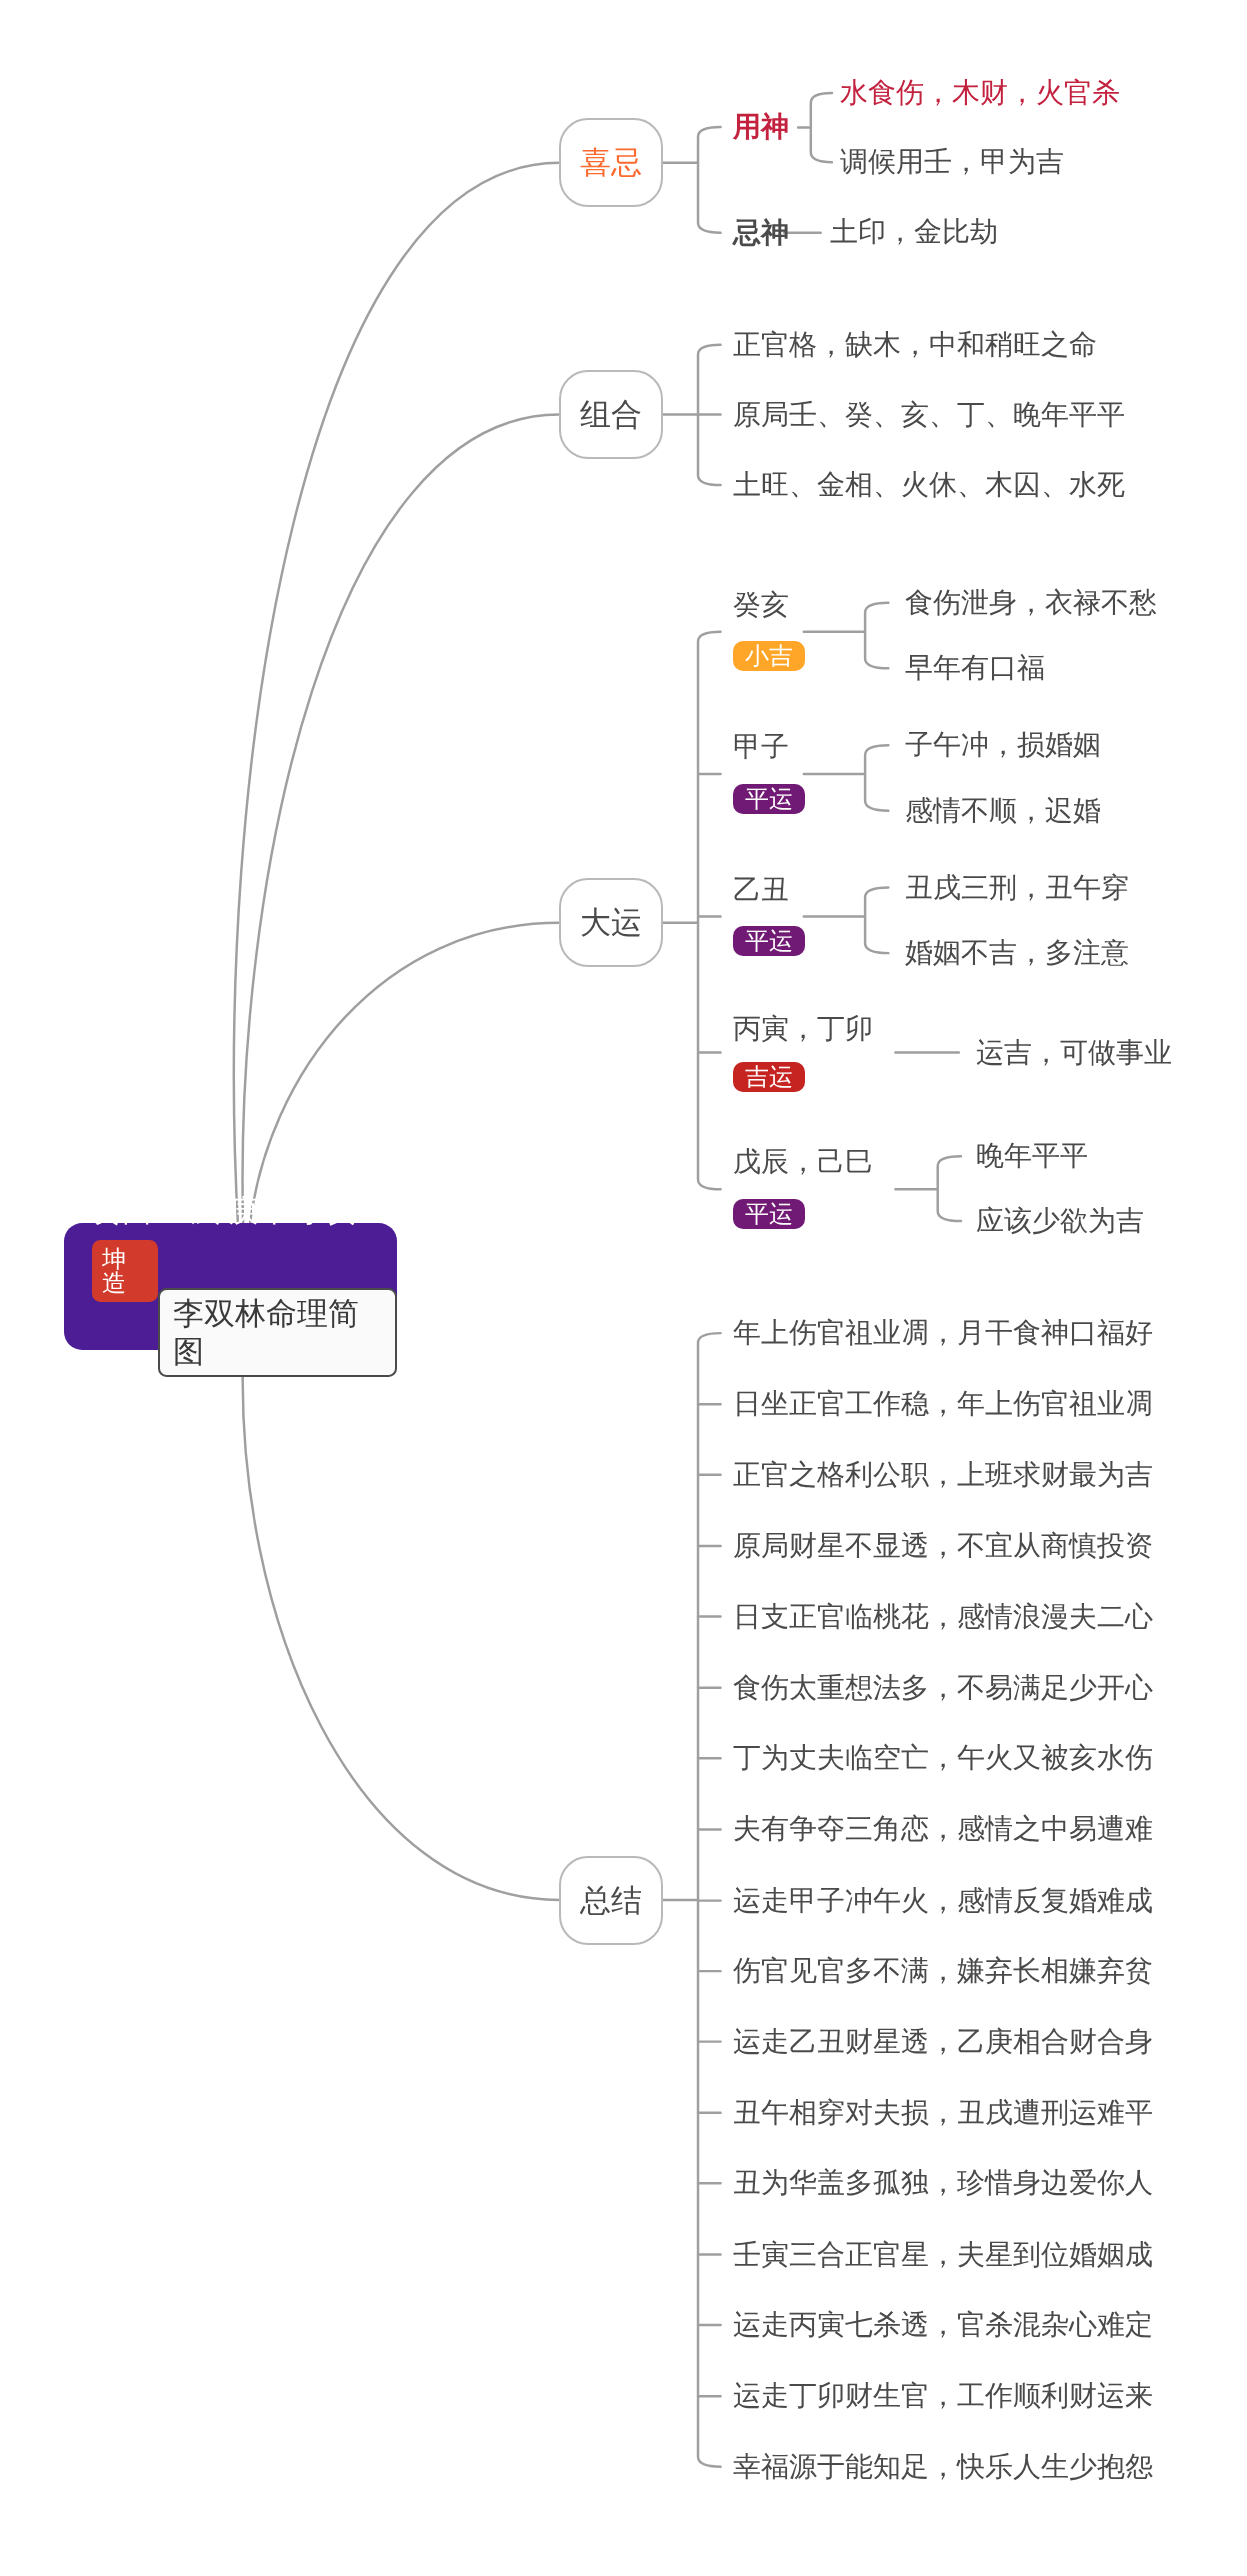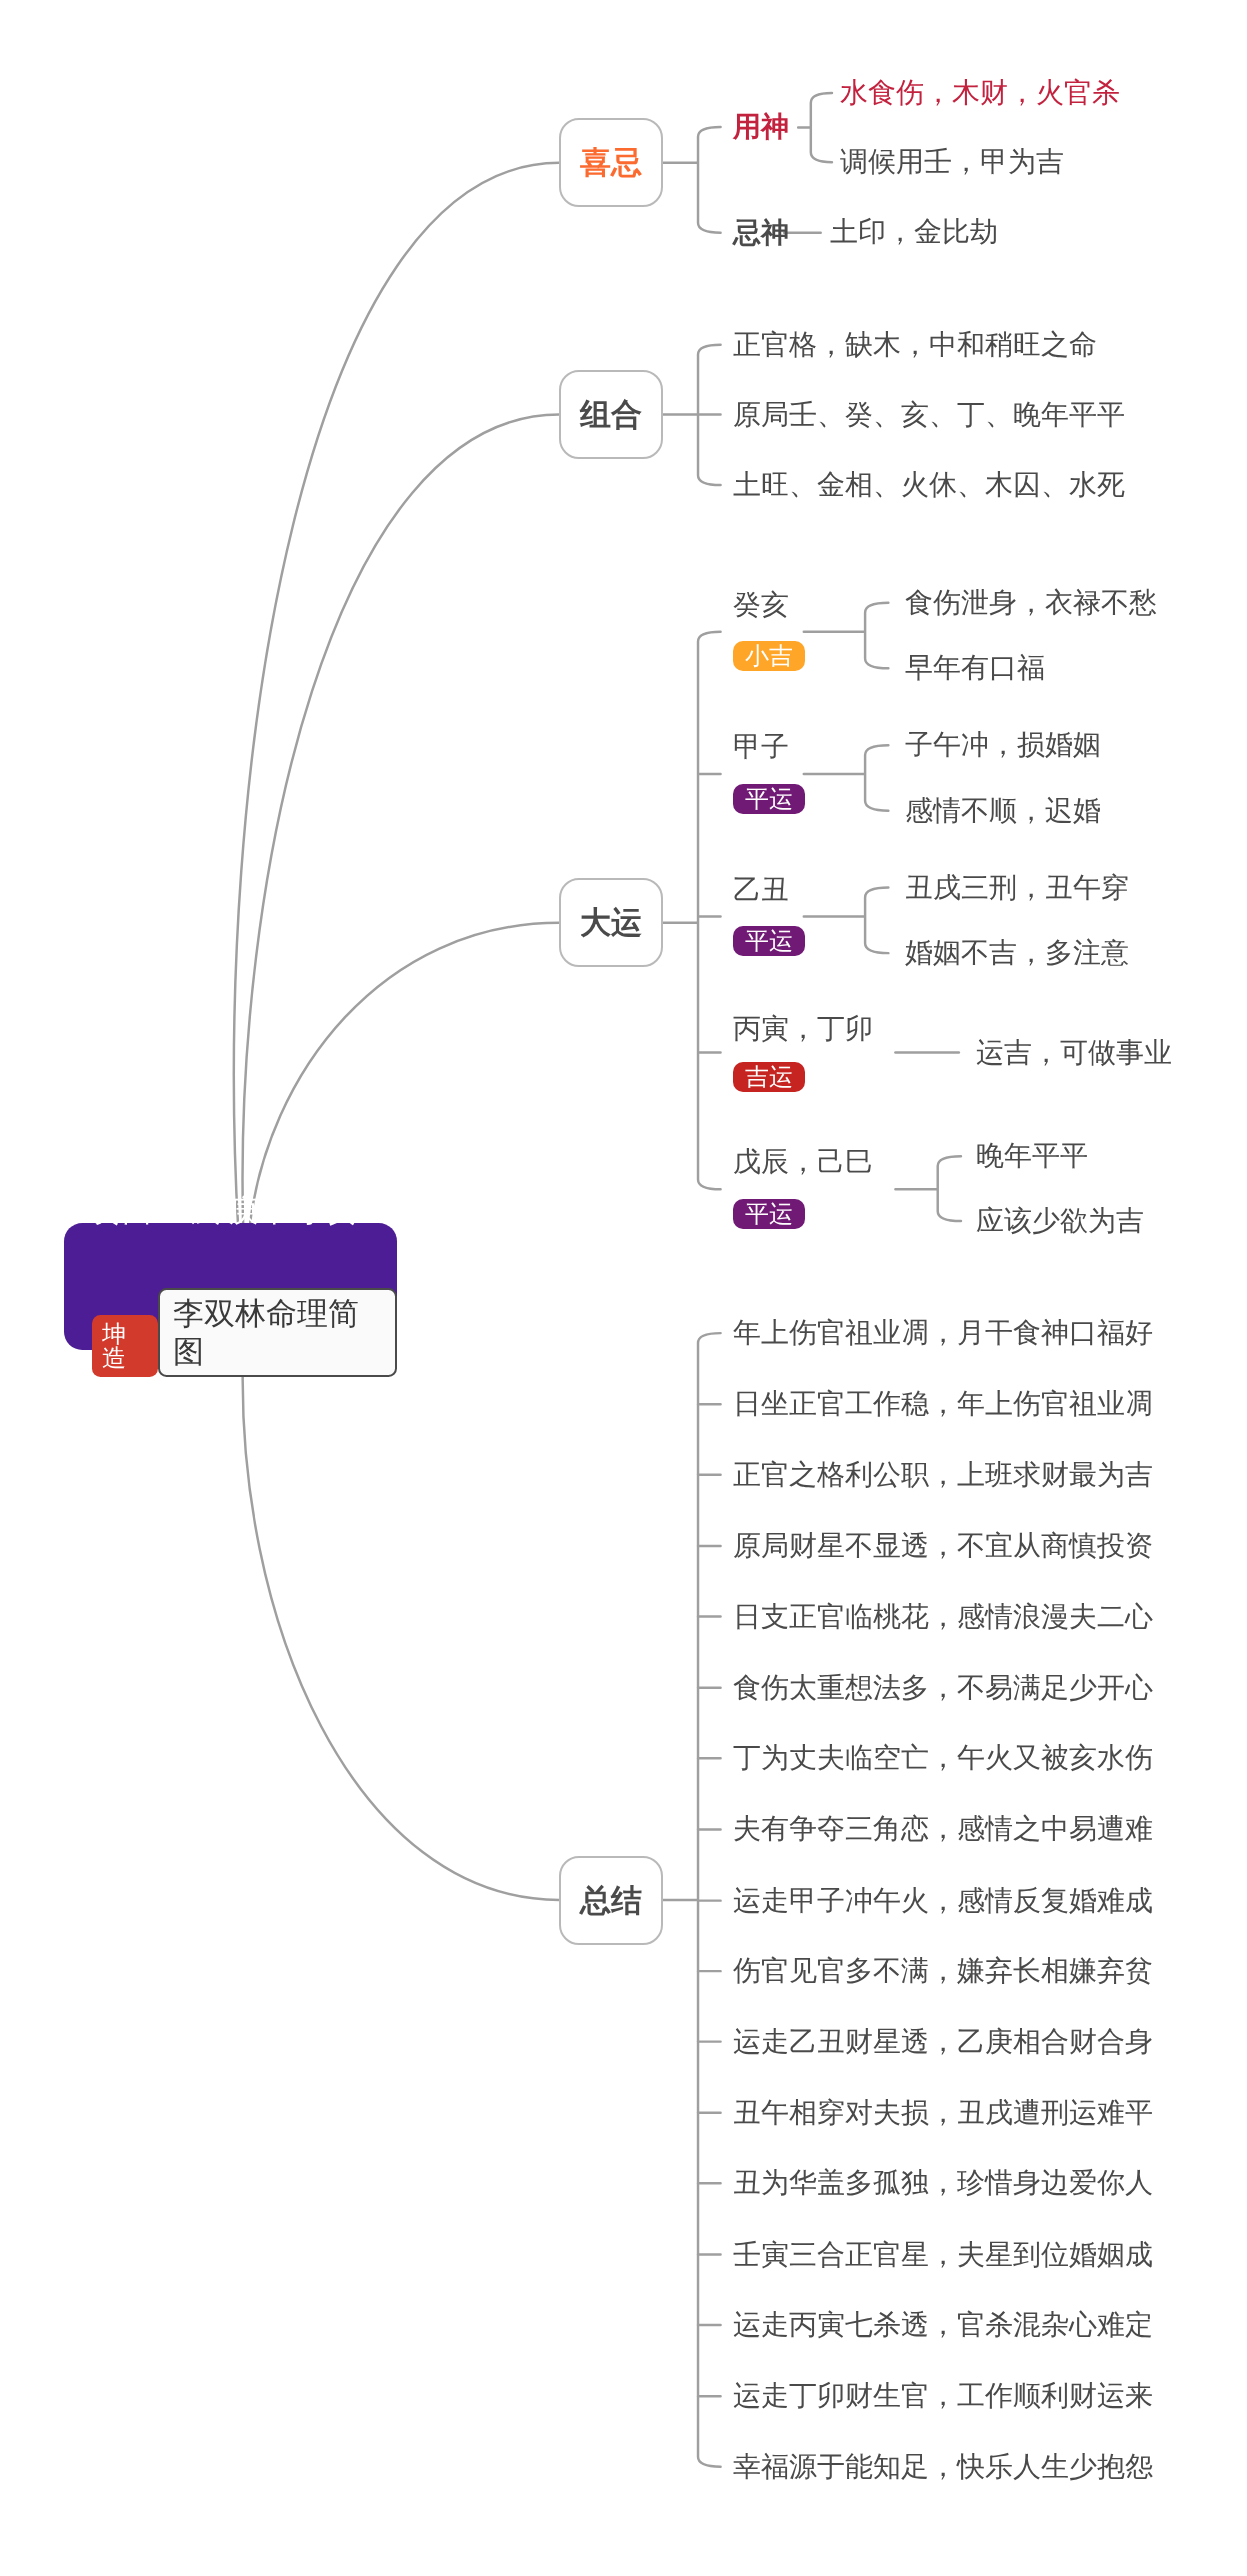--- a/index.html
+++ b/index.html
@@ -3,23 +3,23 @@
 <meta charset="utf-8">
 <style>
   html,body{margin:0;padding:0;background:#ffffff;}
   #canvas{
     position:relative;width:1248px;height:2576px;background:#ffffff;overflow:hidden;
     font-family:"Liberation Sans","DejaVu Sans",sans-serif;
   }
   #wires{position:absolute;left:0;top:0;z-index:0;}
   .node{
     position:absolute;width:104px;height:89px;box-sizing:border-box;
-    border:2.5px solid #b9b9b9;border-radius:20px;background:#ffffff;
+    border:2.5px solid #b9b9b9;border-radius:29px;background:#ffffff;
     display:flex;align-items:center;justify-content:center;
-    font-size:31px;font-weight:700;color:#4a4a4a;z-index:2;
+    font-size:31px;font-weight:400;color:#4a4a4a;z-index:2;
   }
   .node .orange{color:#fb6b30;}
   .leaf{
     position:absolute;transform:translateY(-50%);white-space:nowrap;
     font-size:28px;font-weight:500;color:#4a4a4a;z-index:2;line-height:1;
   }
   .b{font-weight:700;}
   .crimson{color:#c3223f;}
   .badge{
     position:absolute;transform:translateY(-50%);white-space:nowrap;
@@ -28,21 +28,21 @@
   }
   .badge.orange{background:#ffa629;}
   .badge.teal{background:#701a75;}
   .badge.red{background:#c52421;}
   .root{
     position:absolute;left:64px;top:1223px;width:333px;height:127px;box-sizing:border-box;
     background:#4c1d95;border-radius:18.3px;z-index:2;
     display:flex;flex-direction:column;justify-content:center;gap:14px;padding-left:28px;
   }
   .root-bazi{font-size:30px;font-weight:500;color:#ffffff;line-height:1;}
-  .root-row{display:flex;align-items:flex-end;}
+  .root-row{display:flex;align-items:flex-start;}
   .gender-badge{
     background:#d23a2b;color:#ffffff;font-size:24px;font-weight:500;
     padding:7px 10px;border-radius:8.5px;line-height:1;
   }
   .title-box{
     background:#fafafa;color:#3a3a3a;font-size:31px;font-weight:500;
     padding:5.6px 12.7px;border:2.1px solid #4a4a4a;border-radius:8.5px;line-height:1.2;margin-top:48px;
   }
 </style>
 </head>

